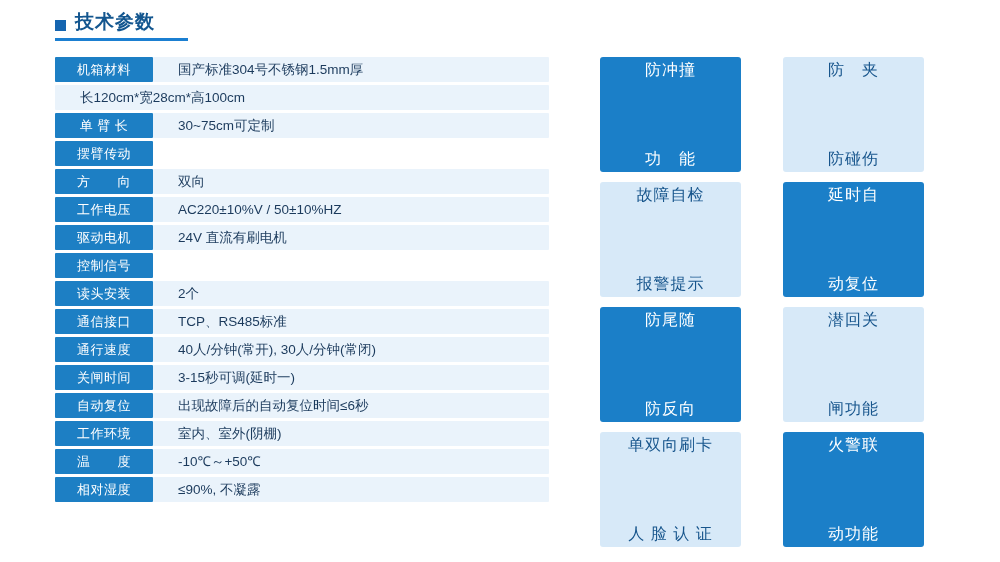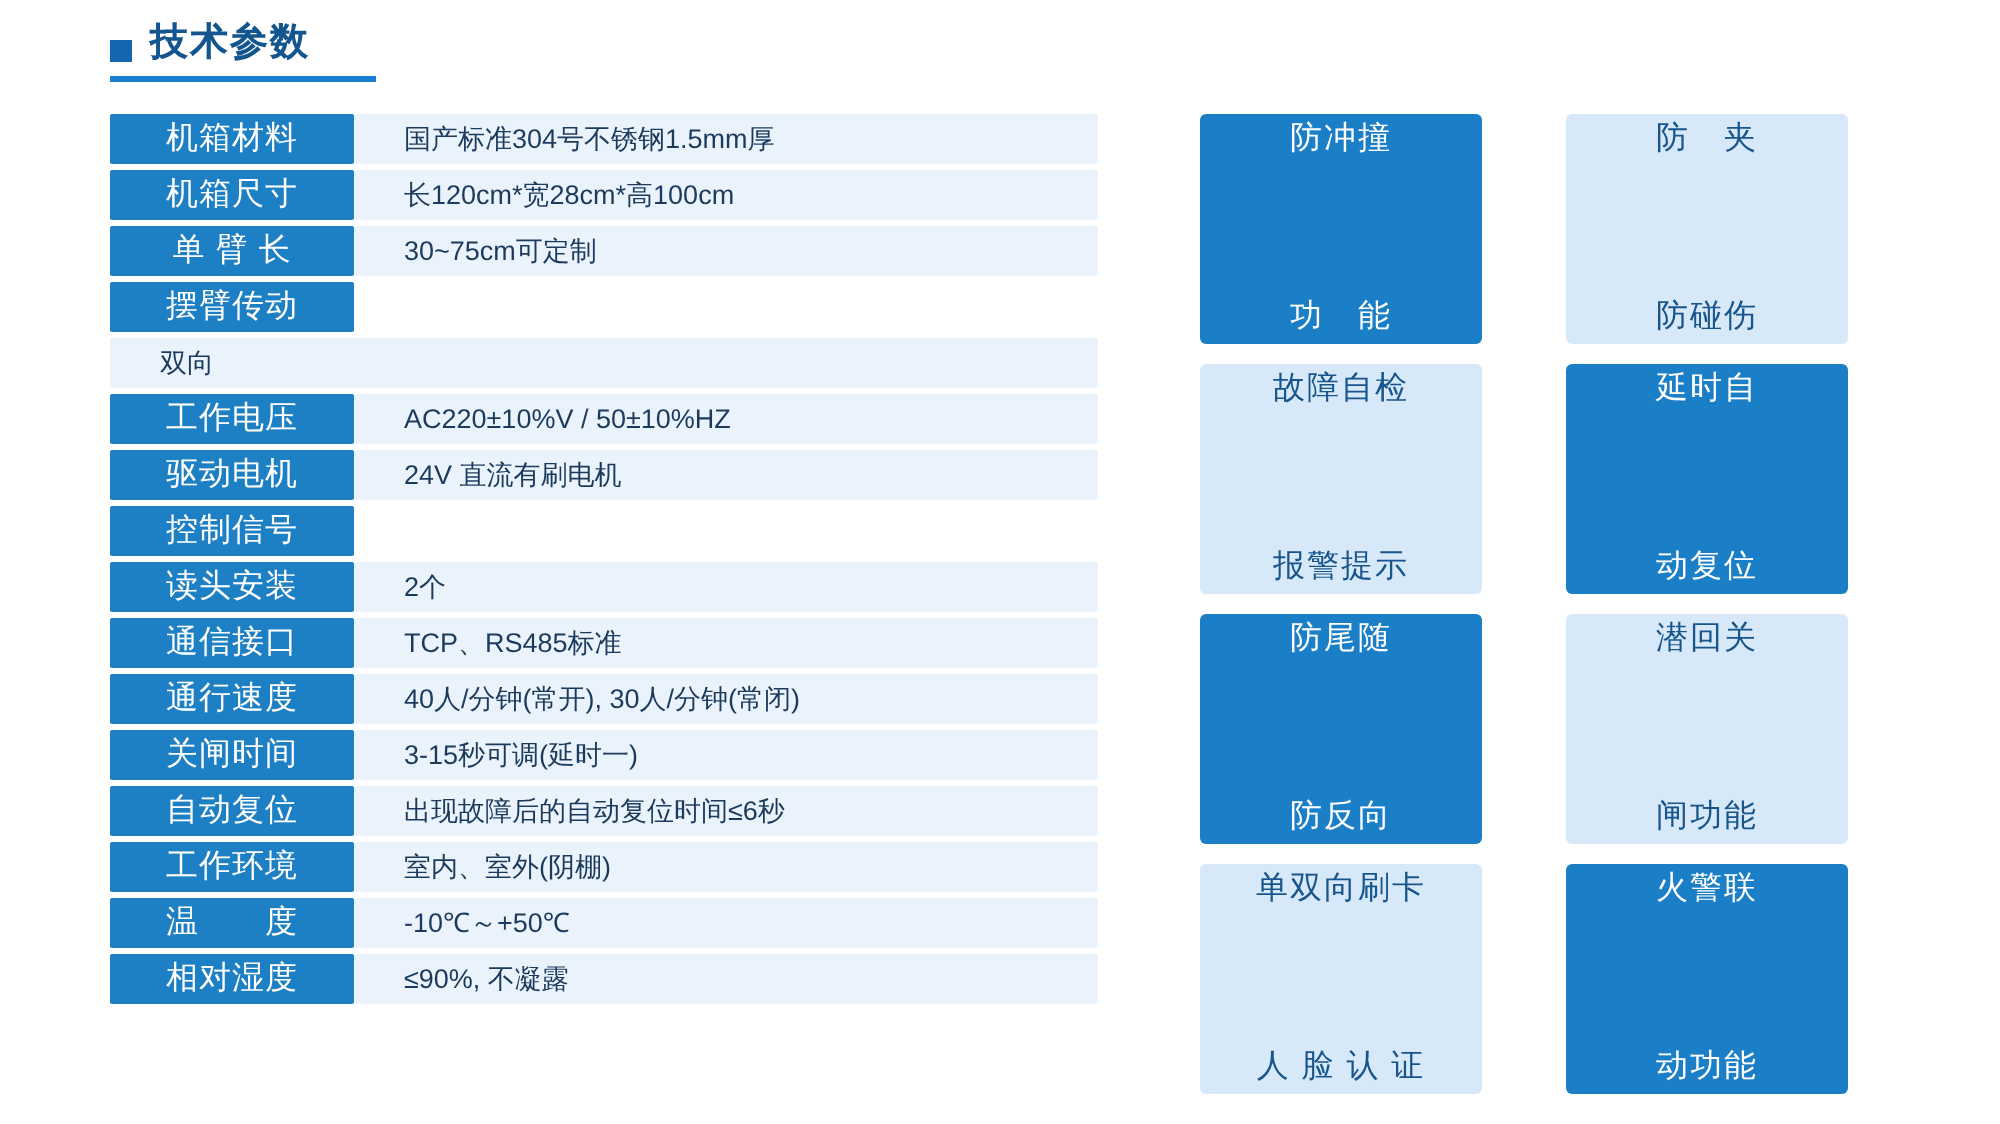--- a/index.html
+++ b/index.html
@@ -58,25 +58,25 @@
     top: 57px;
     width: 494px;
   }
   .spec-row {
     display: flex;
     align-items: stretch;
     height: 25px;
     margin-bottom: 3px;
   }
   .spec-label {
-    width: 122px;
+    width: 98px;
     flex: none;
     background: #1d7fc4;
     color: #ffffff;
-    font-size: 16px;
+    font-size: 13px;
     display: flex;
     align-items: center;
     justify-content: center;
     letter-spacing: 0.5px;
     border-radius: 1px;
   }
   .spec-value {
     flex: 1;
     background: #eaf3fb;
     color: #1b3a5c;
@@ -139,34 +139,34 @@
   <div class="title-underline"></div>
 
   <div class="spec-table">
 
     <div class="spec-row">
       <div class="spec-label">机箱材料</div>
       <div class="spec-value">国产标准304号不锈钢1.5mm厚</div>
     </div>
 
     <div class="spec-row">
-      <div class="spec-label">机箱尺寸</div>
       <div class="spec-value">长120cm*宽28cm*高100cm</div>
     </div>
 
     <div class="spec-row">
       <div class="spec-label">单 臂 长</div>
       <div class="spec-value">30~75cm可定制</div>
     </div>
 
     <div class="spec-row">
       <div class="spec-label">摆臂传动</div>
     </div>
 
     <div class="spec-row">
+      <div class="spec-label">方　　向</div>
       <div class="spec-value">双向</div>
     </div>
 
     <div class="spec-row">
       <div class="spec-label">工作电压</div>
       <div class="spec-value">AC220±10%V / 50±10%HZ</div>
     </div>
 
     <div class="spec-row">
       <div class="spec-label">驱动电机</div>

